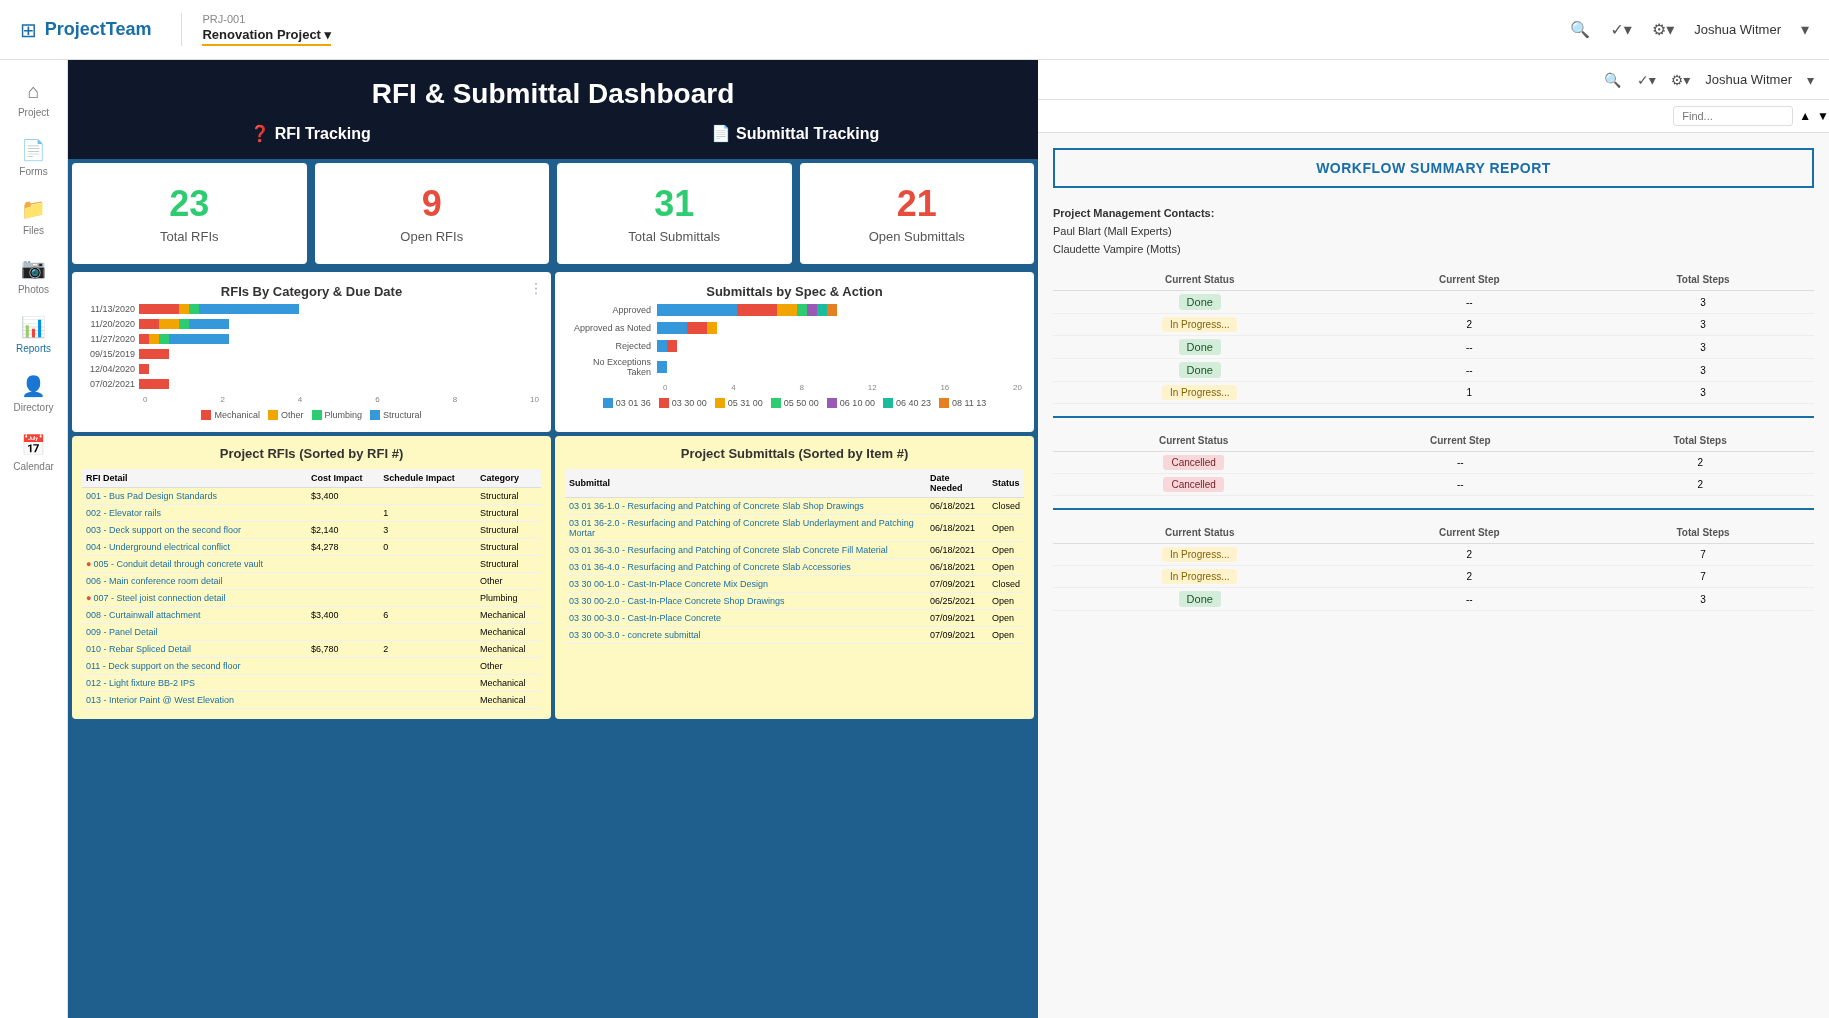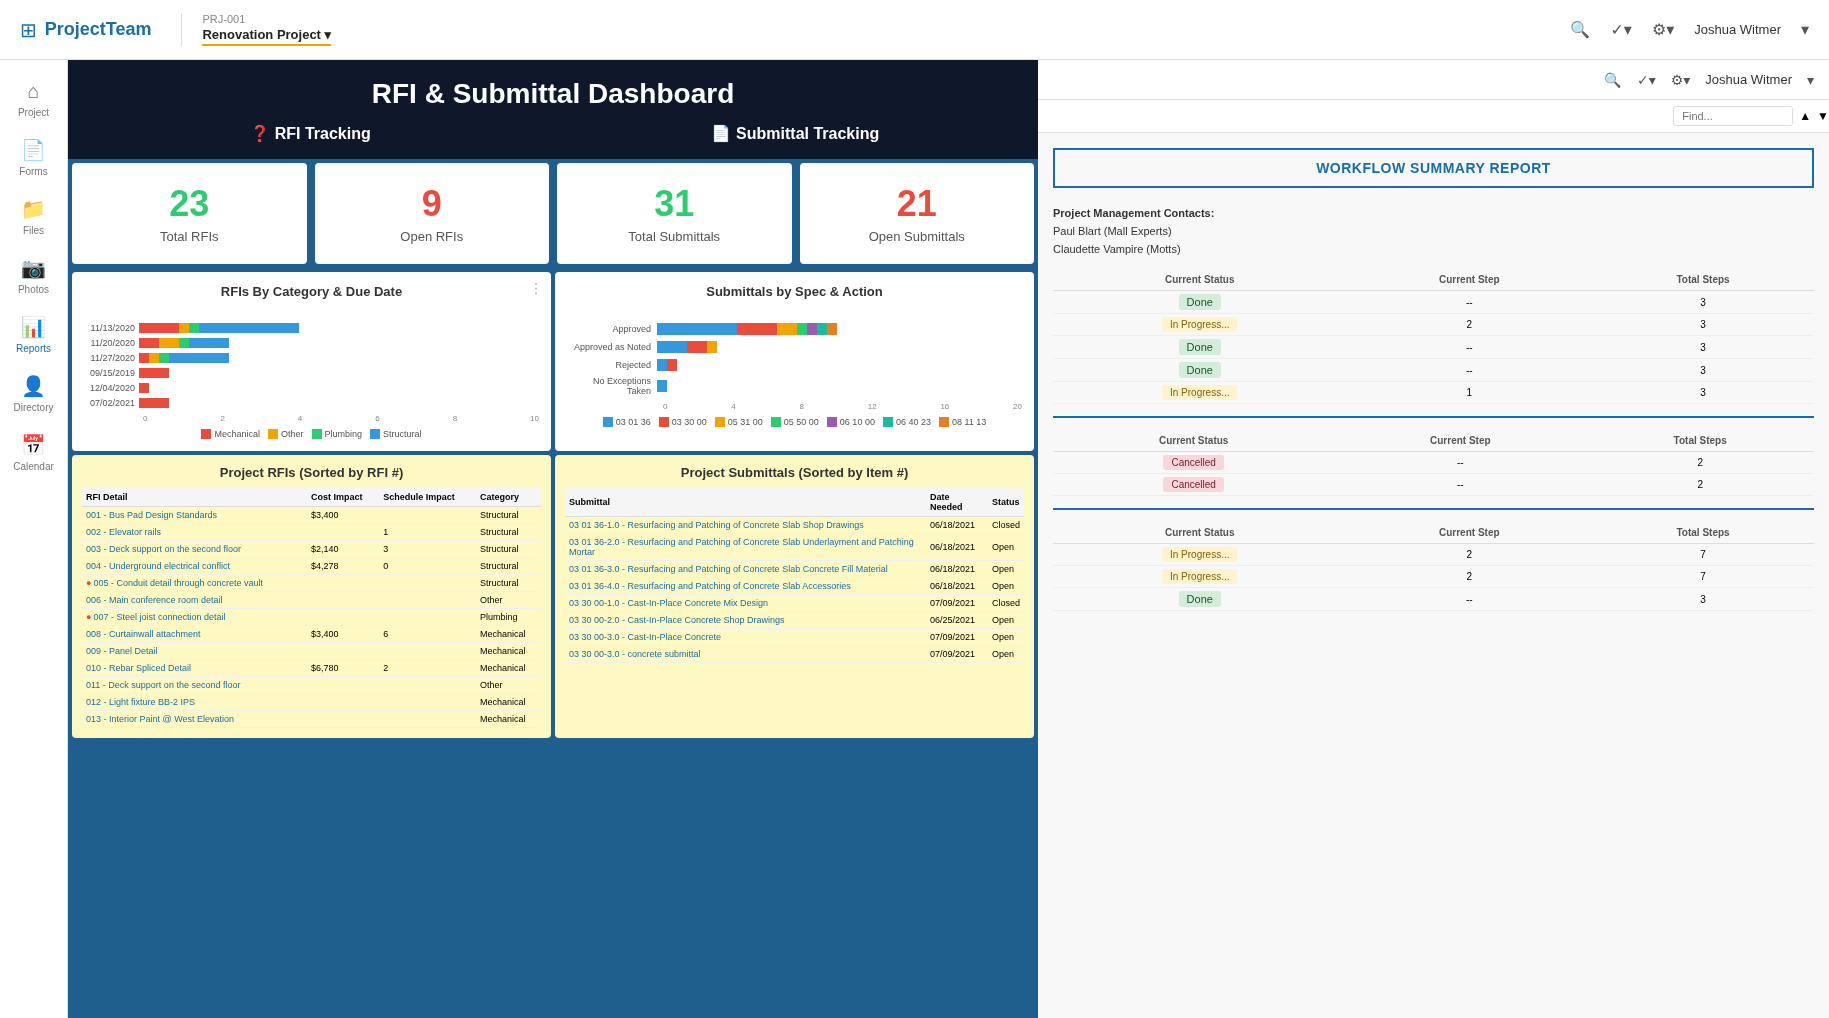--- a/index.html
+++ b/index.html
@@ -115,21 +115,21 @@
       margin: 4px;
       gap: 4px;
     }
     .chart-card {
       flex: 1;
       background: #fff;
       border-radius: 4px;
       padding: 12px;
       position: relative;
     }
-    .chart-title { font-size: 13px; font-weight: 600; text-align: center; color: #333; margin-bottom: 23px; }
+    .chart-title { font-size: 13px; font-weight: 600; text-align: center; color: #333; margin-bottom: 4px; }
 
     
     .bar-chart { position: relative; }
     .bar-row { display: flex; align-items: center; margin-bottom: 3px; }
     .bar-label { font-size: 9px; color: #555; width: 55px; text-align: right; padding-right: 4px; flex-shrink: 0; }
     .bar-area { flex: 1; display: flex; align-items: center; height: 12px; }
     .bar-seg { height: 10px; display: inline-block; }
 
     .chart-legend { display: flex; flex-wrap: wrap; gap: 8px; margin-top: 6px; justify-content: center; }
     .legend-item { display: flex; align-items: center; gap: 3px; font-size: 9px; color: #555; }

